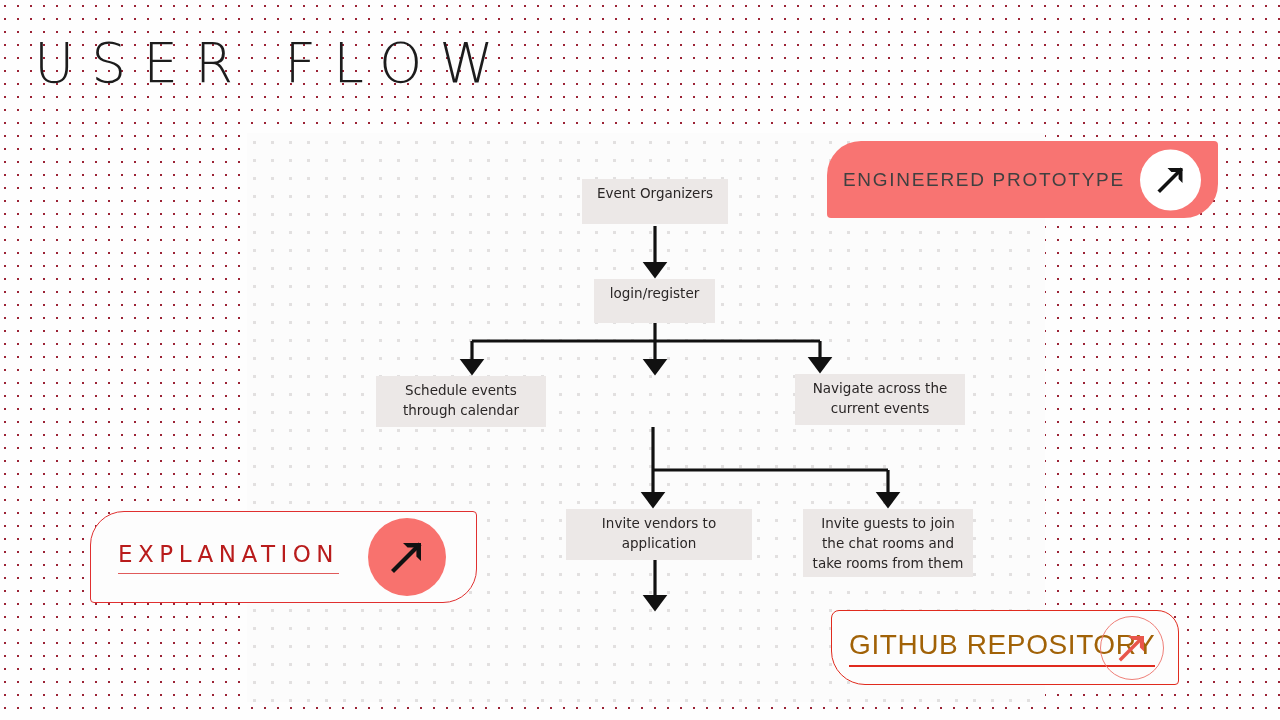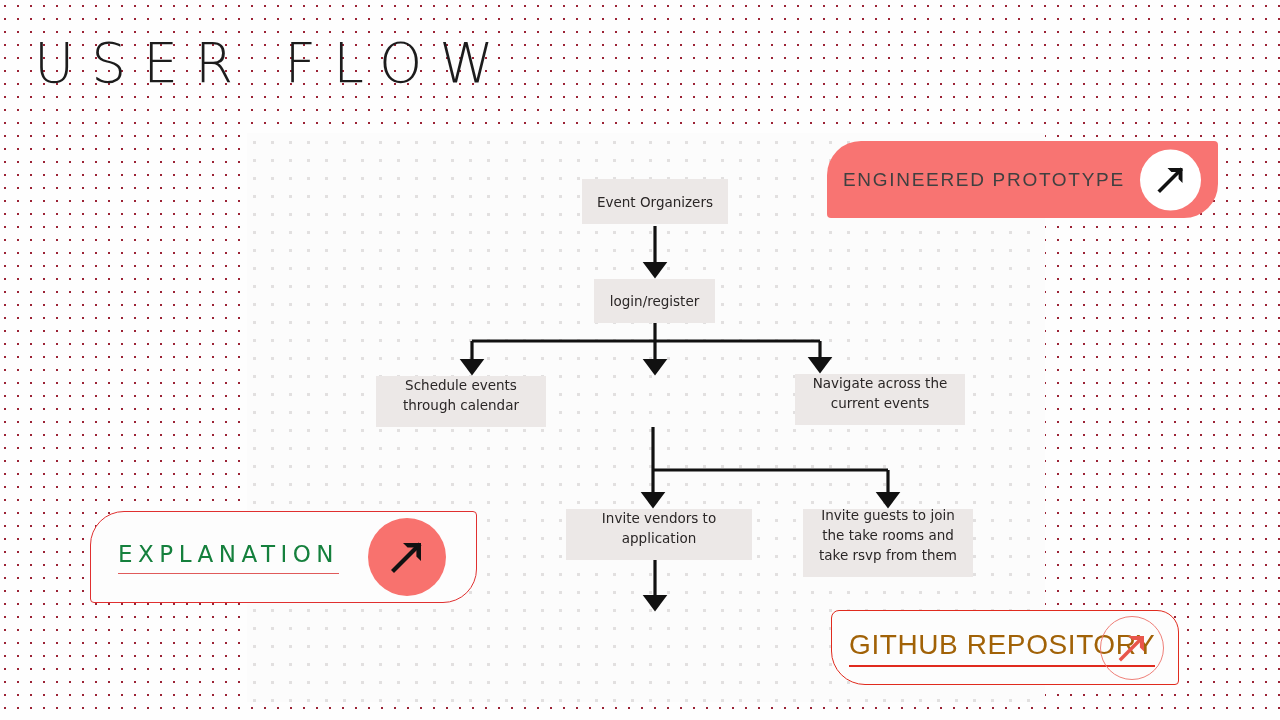--- a/index.html
+++ b/index.html
@@ -67,23 +67,23 @@
   }
 
   .node {
     position: absolute;
     background-color: #ece8e7;
     color: #2a2626;
     font-size: 13.5px;
     line-height: 20px;
     text-align: center;
     display: flex;
-    align-items: flex-end;
+    align-items: flex-start;
     justify-content: center;
-    padding: 12px 8px;
+    padding: 4px 8px;
     font-family: "DejaVu Sans", sans-serif;
   }
 
   #node-event-organizers { left: 582px; top: 179px; width: 146px; height: 45px; }
   #node-login-register  { left: 594px; top: 279px; width: 121px; height: 44px; }
   #node-schedule-events { left: 376px; top: 376px; width: 170px; height: 51px; }
   #node-create-events   { left: 566px; top: 376px; width: 170px; height: 51px; }
   #node-navigate-events { left: 795px; top: 374px; width: 170px; height: 51px; }
   #node-invite-vendors  { left: 566px; top: 509px; width: 186px; height: 51px; }
   #node-invite-guests   { left: 803px; top: 509px; width: 170px; height: 68px; }
@@ -139,21 +139,21 @@
   }
   #btn-explanation .label-wrap {
     display: inline-block;
     border-bottom: 1.4px solid #e05a5a;
     padding-bottom: 6px;
   }
   #btn-explanation .btn-text {
     font-size: 23px;
     font-weight: 400;
     letter-spacing: 5.5px;
-    color: #15803d;
+    color: #b91c1c;
     white-space: nowrap;
     font-family: "DejaVu Sans", sans-serif;
   }
   #btn-explanation .circle-coral {
     position: absolute;
     right: 30px;
     top: 50%;
     transform: translateY(-50%);
     width: 78px;
     height: 78px;
@@ -255,21 +255,21 @@
 
   <div class="node" id="node-navigate-events">
     <span>Navigate across the current events</span>
   </div>
 
   <div class="node" id="node-invite-vendors">
     <span>Invite vendors to application</span>
   </div>
 
   <div class="node" id="node-invite-guests">
-    <span>Invite guests to join the take rooms and take rsvp from them</span>
+    <span>Invite guests to join the chat rooms and take rooms from them</span>
   </div>
 
 
   <div id="btn-engineered-prototype">
     <span class="btn-text">ENGINEERED PROTOTYPE</span>
     <span class="circle-white">
       <svg class="arrow-svg" width="36" height="36" viewBox="0 0 36 36" xmlns="http://www.w3.org/2000/svg">
         <g stroke="#111111" stroke-width="3.6" fill="none" stroke-linecap="square">
           <line x1="7" y1="29" x2="27.5" y2="8.5"></line>
         </g>

